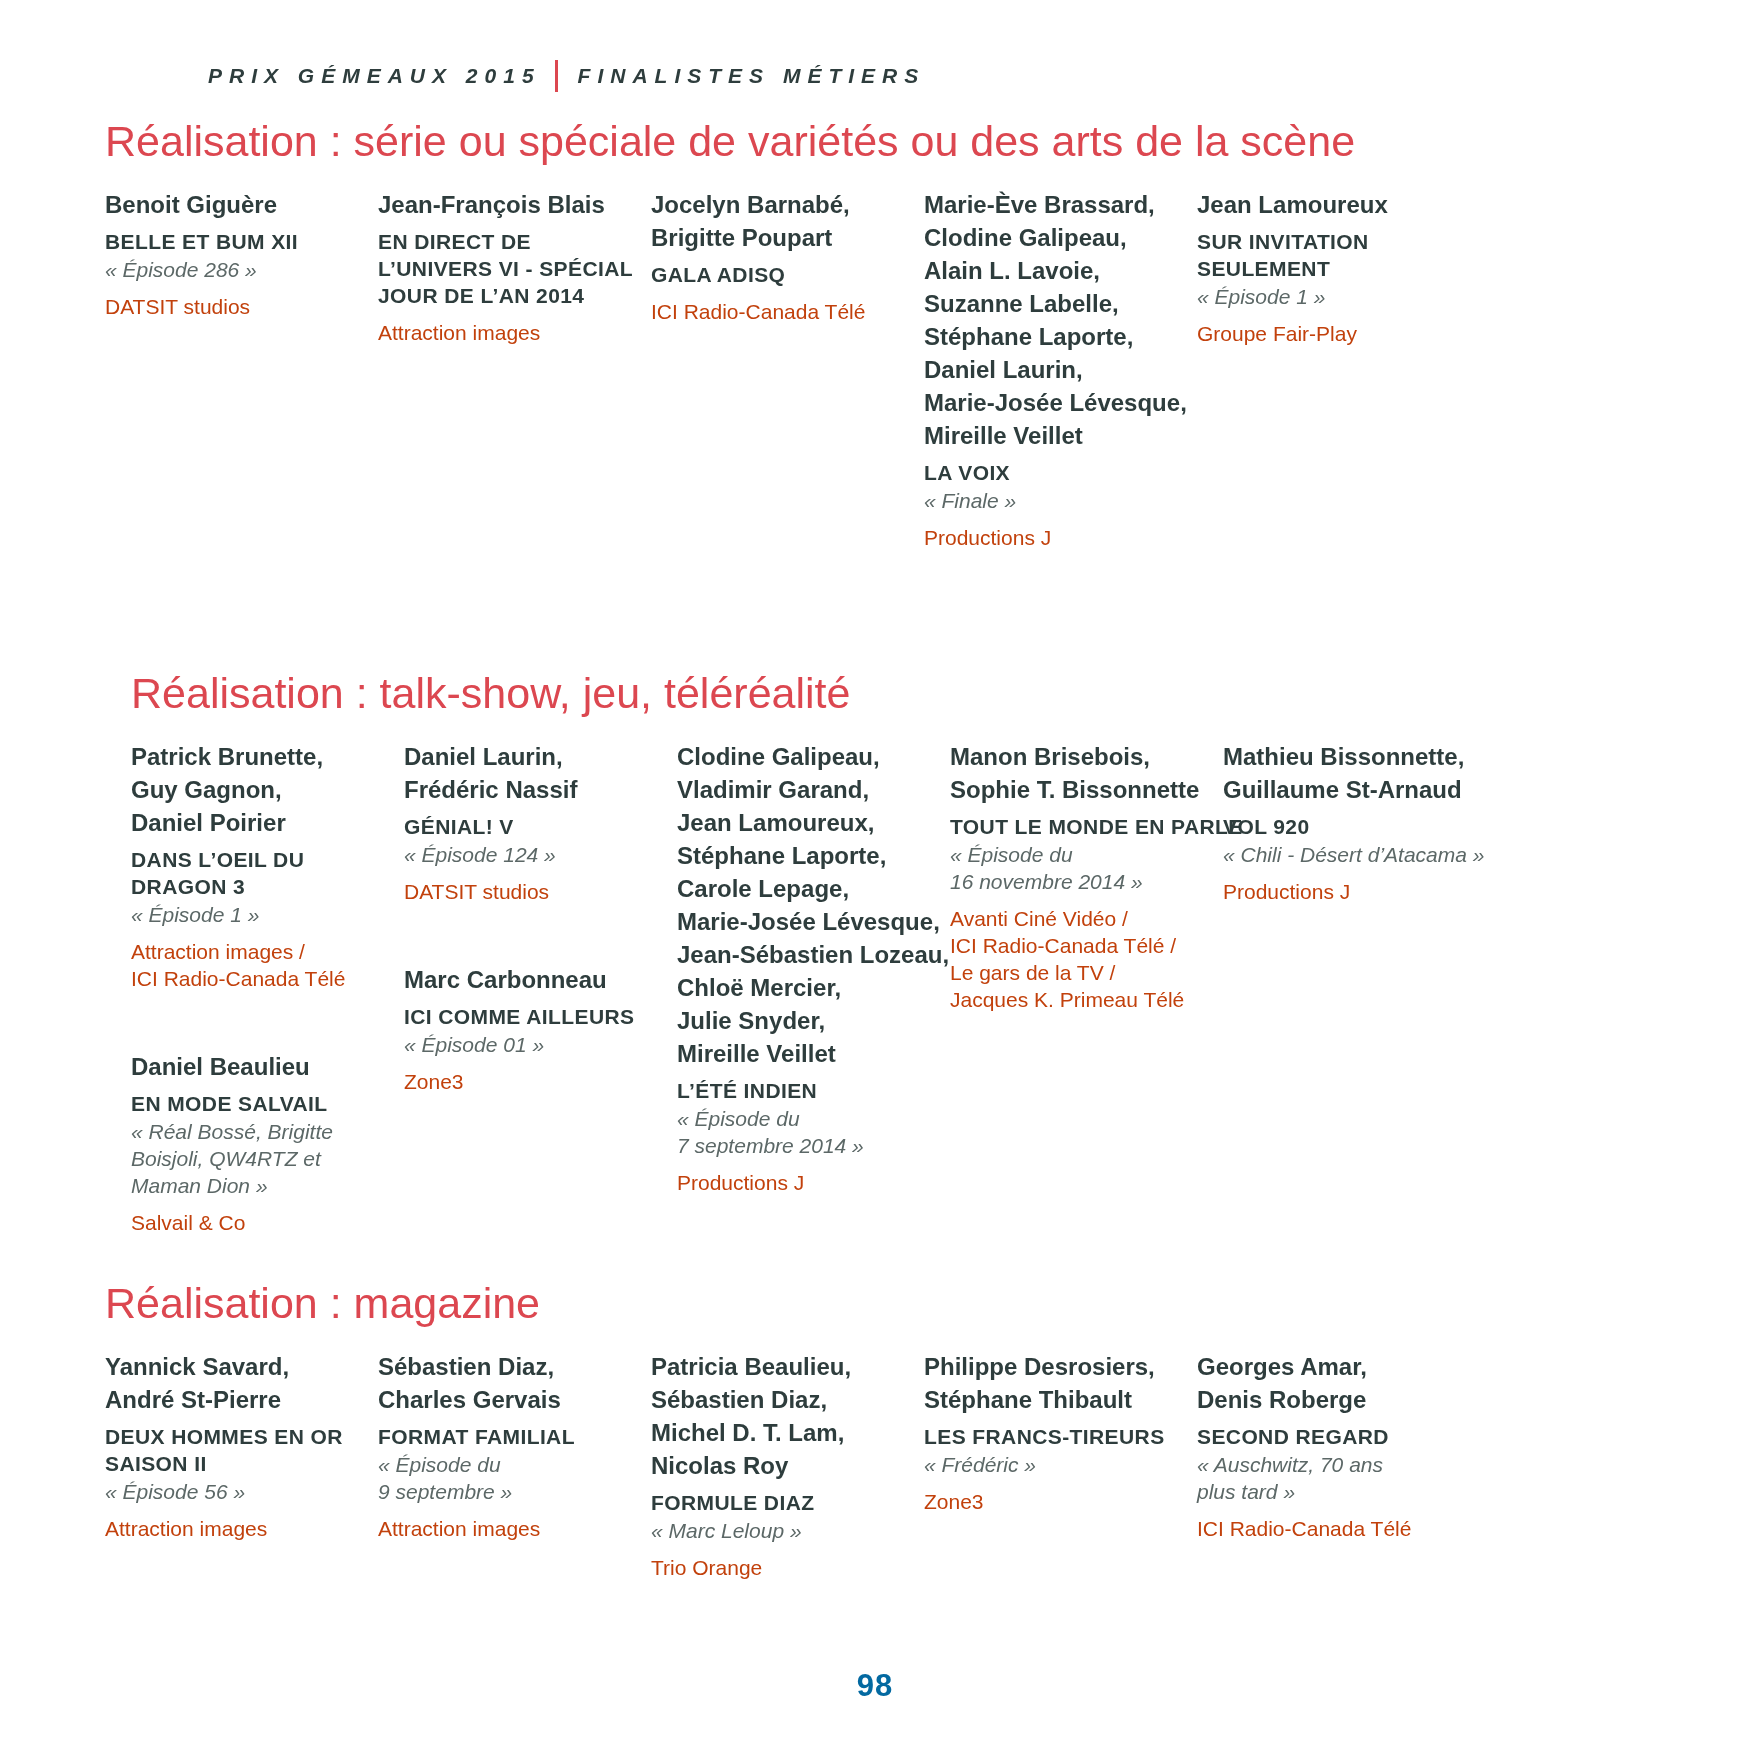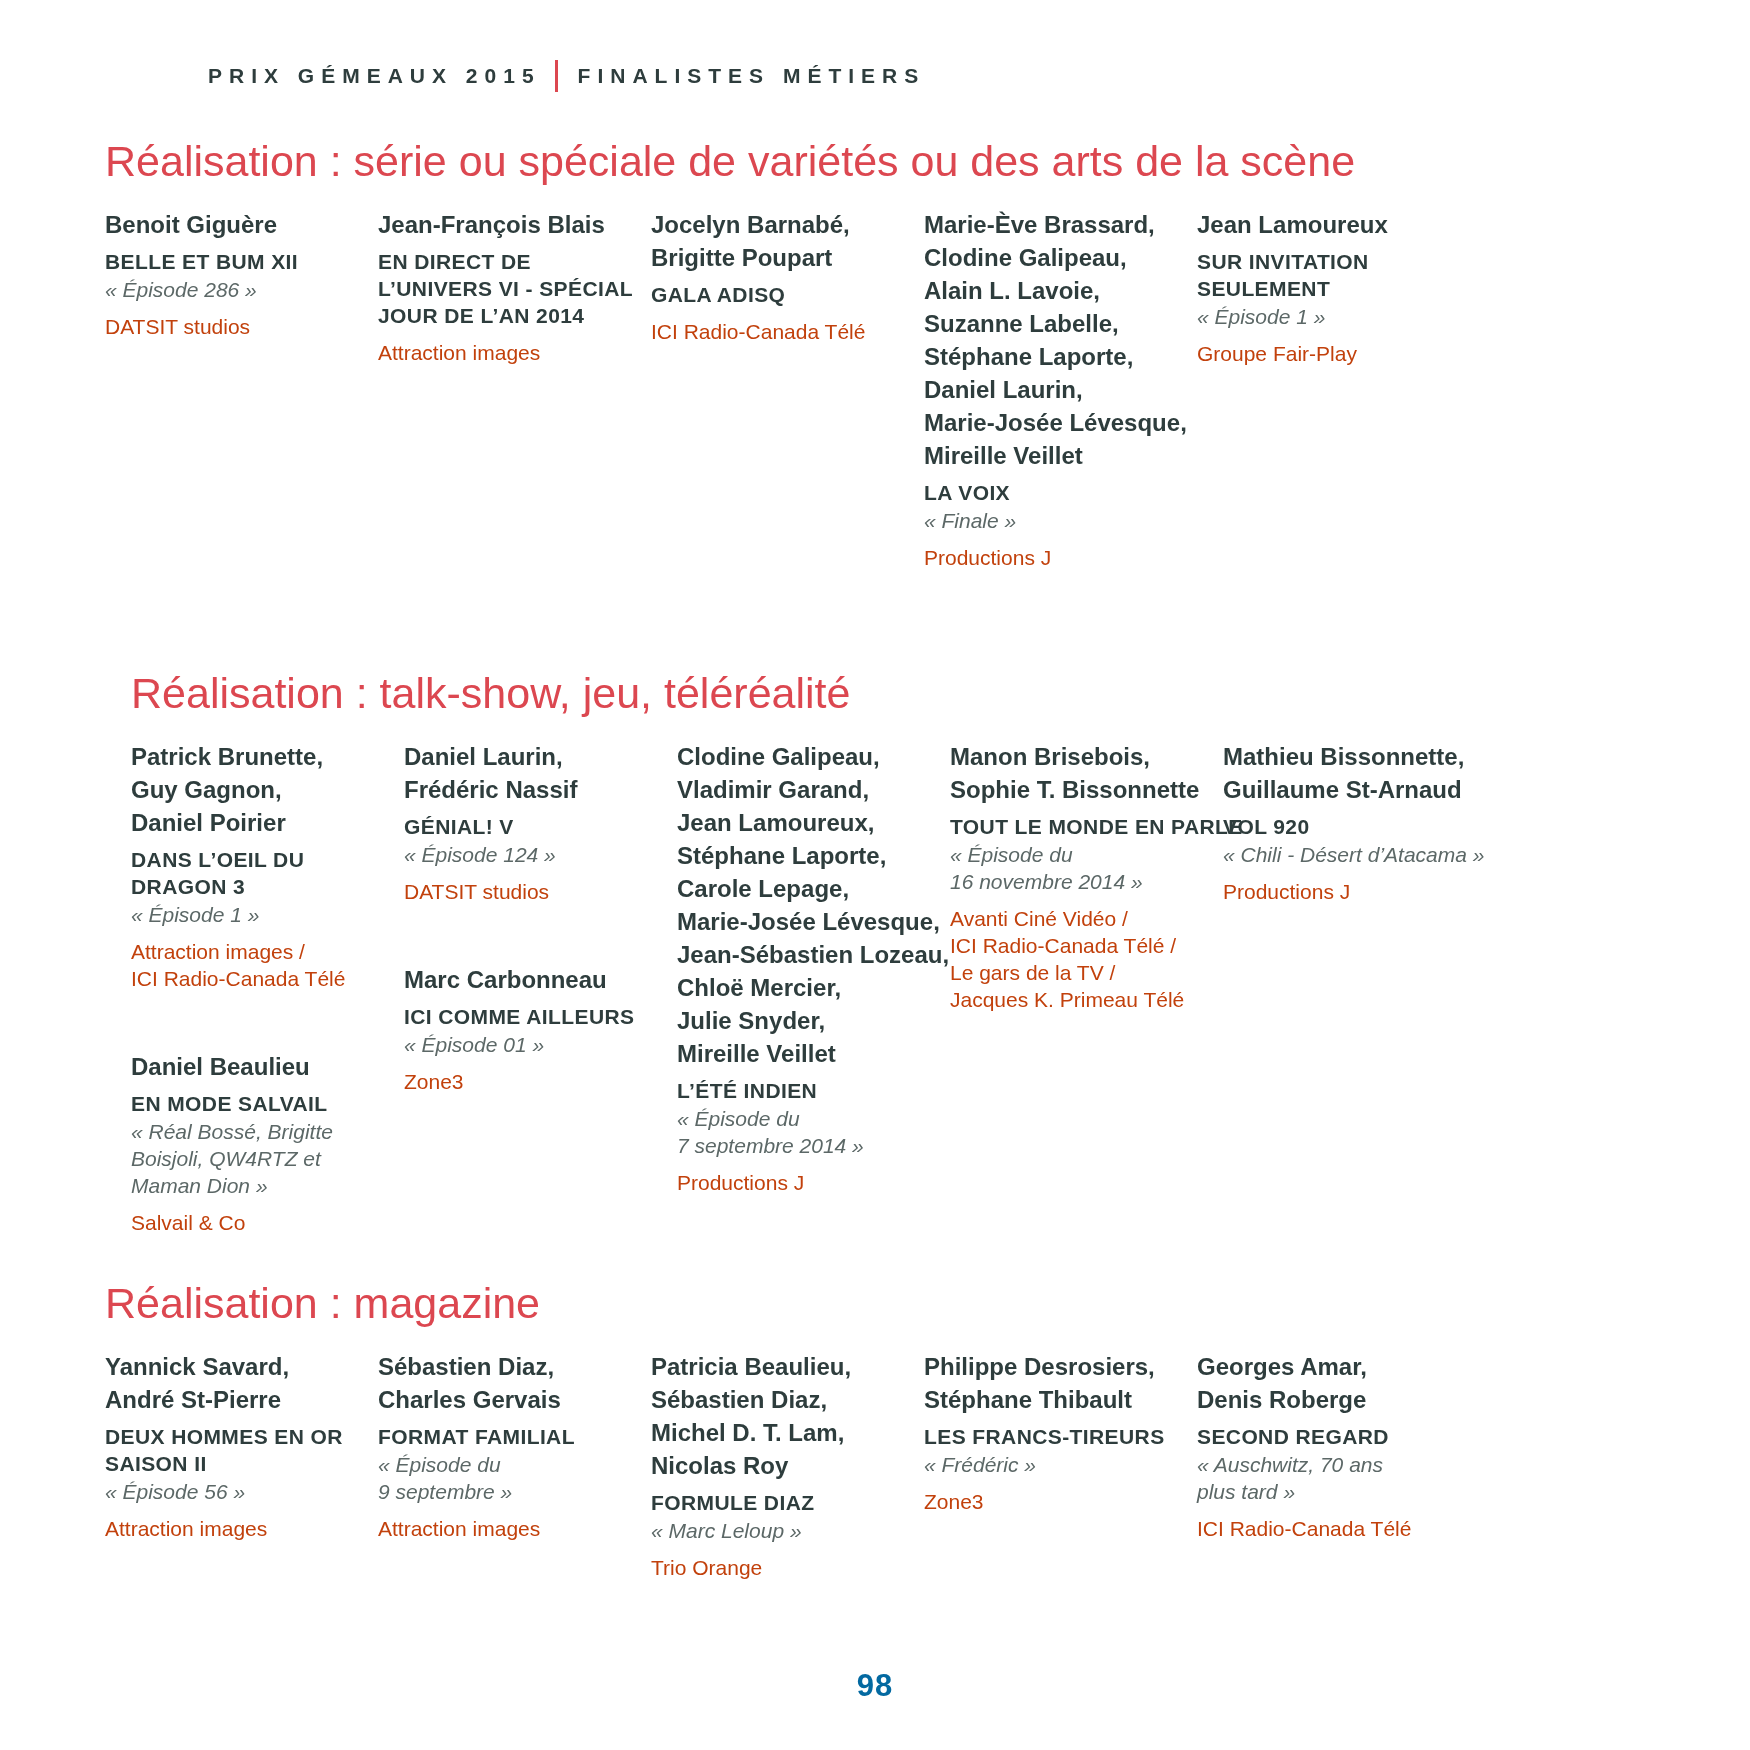--- a/index.html
+++ b/index.html
@@ -5,21 +5,21 @@
   html,body{margin:0;padding:0;background:#ffffff;}
   body{
     width:1750px;height:1750px;position:relative;overflow:hidden;
     font-family:"Liberation Sans", sans-serif;
     -webkit-font-smoothing:antialiased;
   }
   
   .page-header{
     position:absolute;left:208px;top:60px;
     display:flex;align-items:center;
-    color:#2e3d3d;font-size:21px;font-weight:700;letter-spacing:7px;
+    color:#2e3d3d;font-size:21px;font-weight:700;letter-spacing:7px;font-style:italic;
   }
   .page-header .sep{
     display:inline-block;width:3px;height:32px;background:#dc4750;
     margin:0 20px 0 14px;
   }
   
   .section{position:absolute;left:105px;width:1560px;}
   .section-title{
     color:#dc4750;font-size:43px;font-weight:400;letter-spacing:0px;
     line-height:50px;margin:0 0 22px 0;white-space:pre;
@@ -36,21 +36,21 @@
     letter-spacing:0.4px;white-space:pre;margin:0;
   }
   .entry-episode{
     color:#5c6867;font-size:21px;font-style:italic;line-height:27px;
     white-space:pre;margin:1px 0 0 0;
   }
   .entry-producer{
     color:#c2410c;font-size:21px;line-height:27px;white-space:pre;
     margin:10px 0 0 0;
   }
-  #section-1{top:136px;}
+  #section-1{top:116px;}
   #section-2{top:668px;margin-left:26px;}
   #section-3{top:1278px;}
   .page-number{
     position:absolute;left:0;top:1668px;width:100%;text-align:center;
     color:#0369a1;font-size:31px;font-weight:700;letter-spacing:1px;
   }
 </style>
 </head>
 <body>
 

